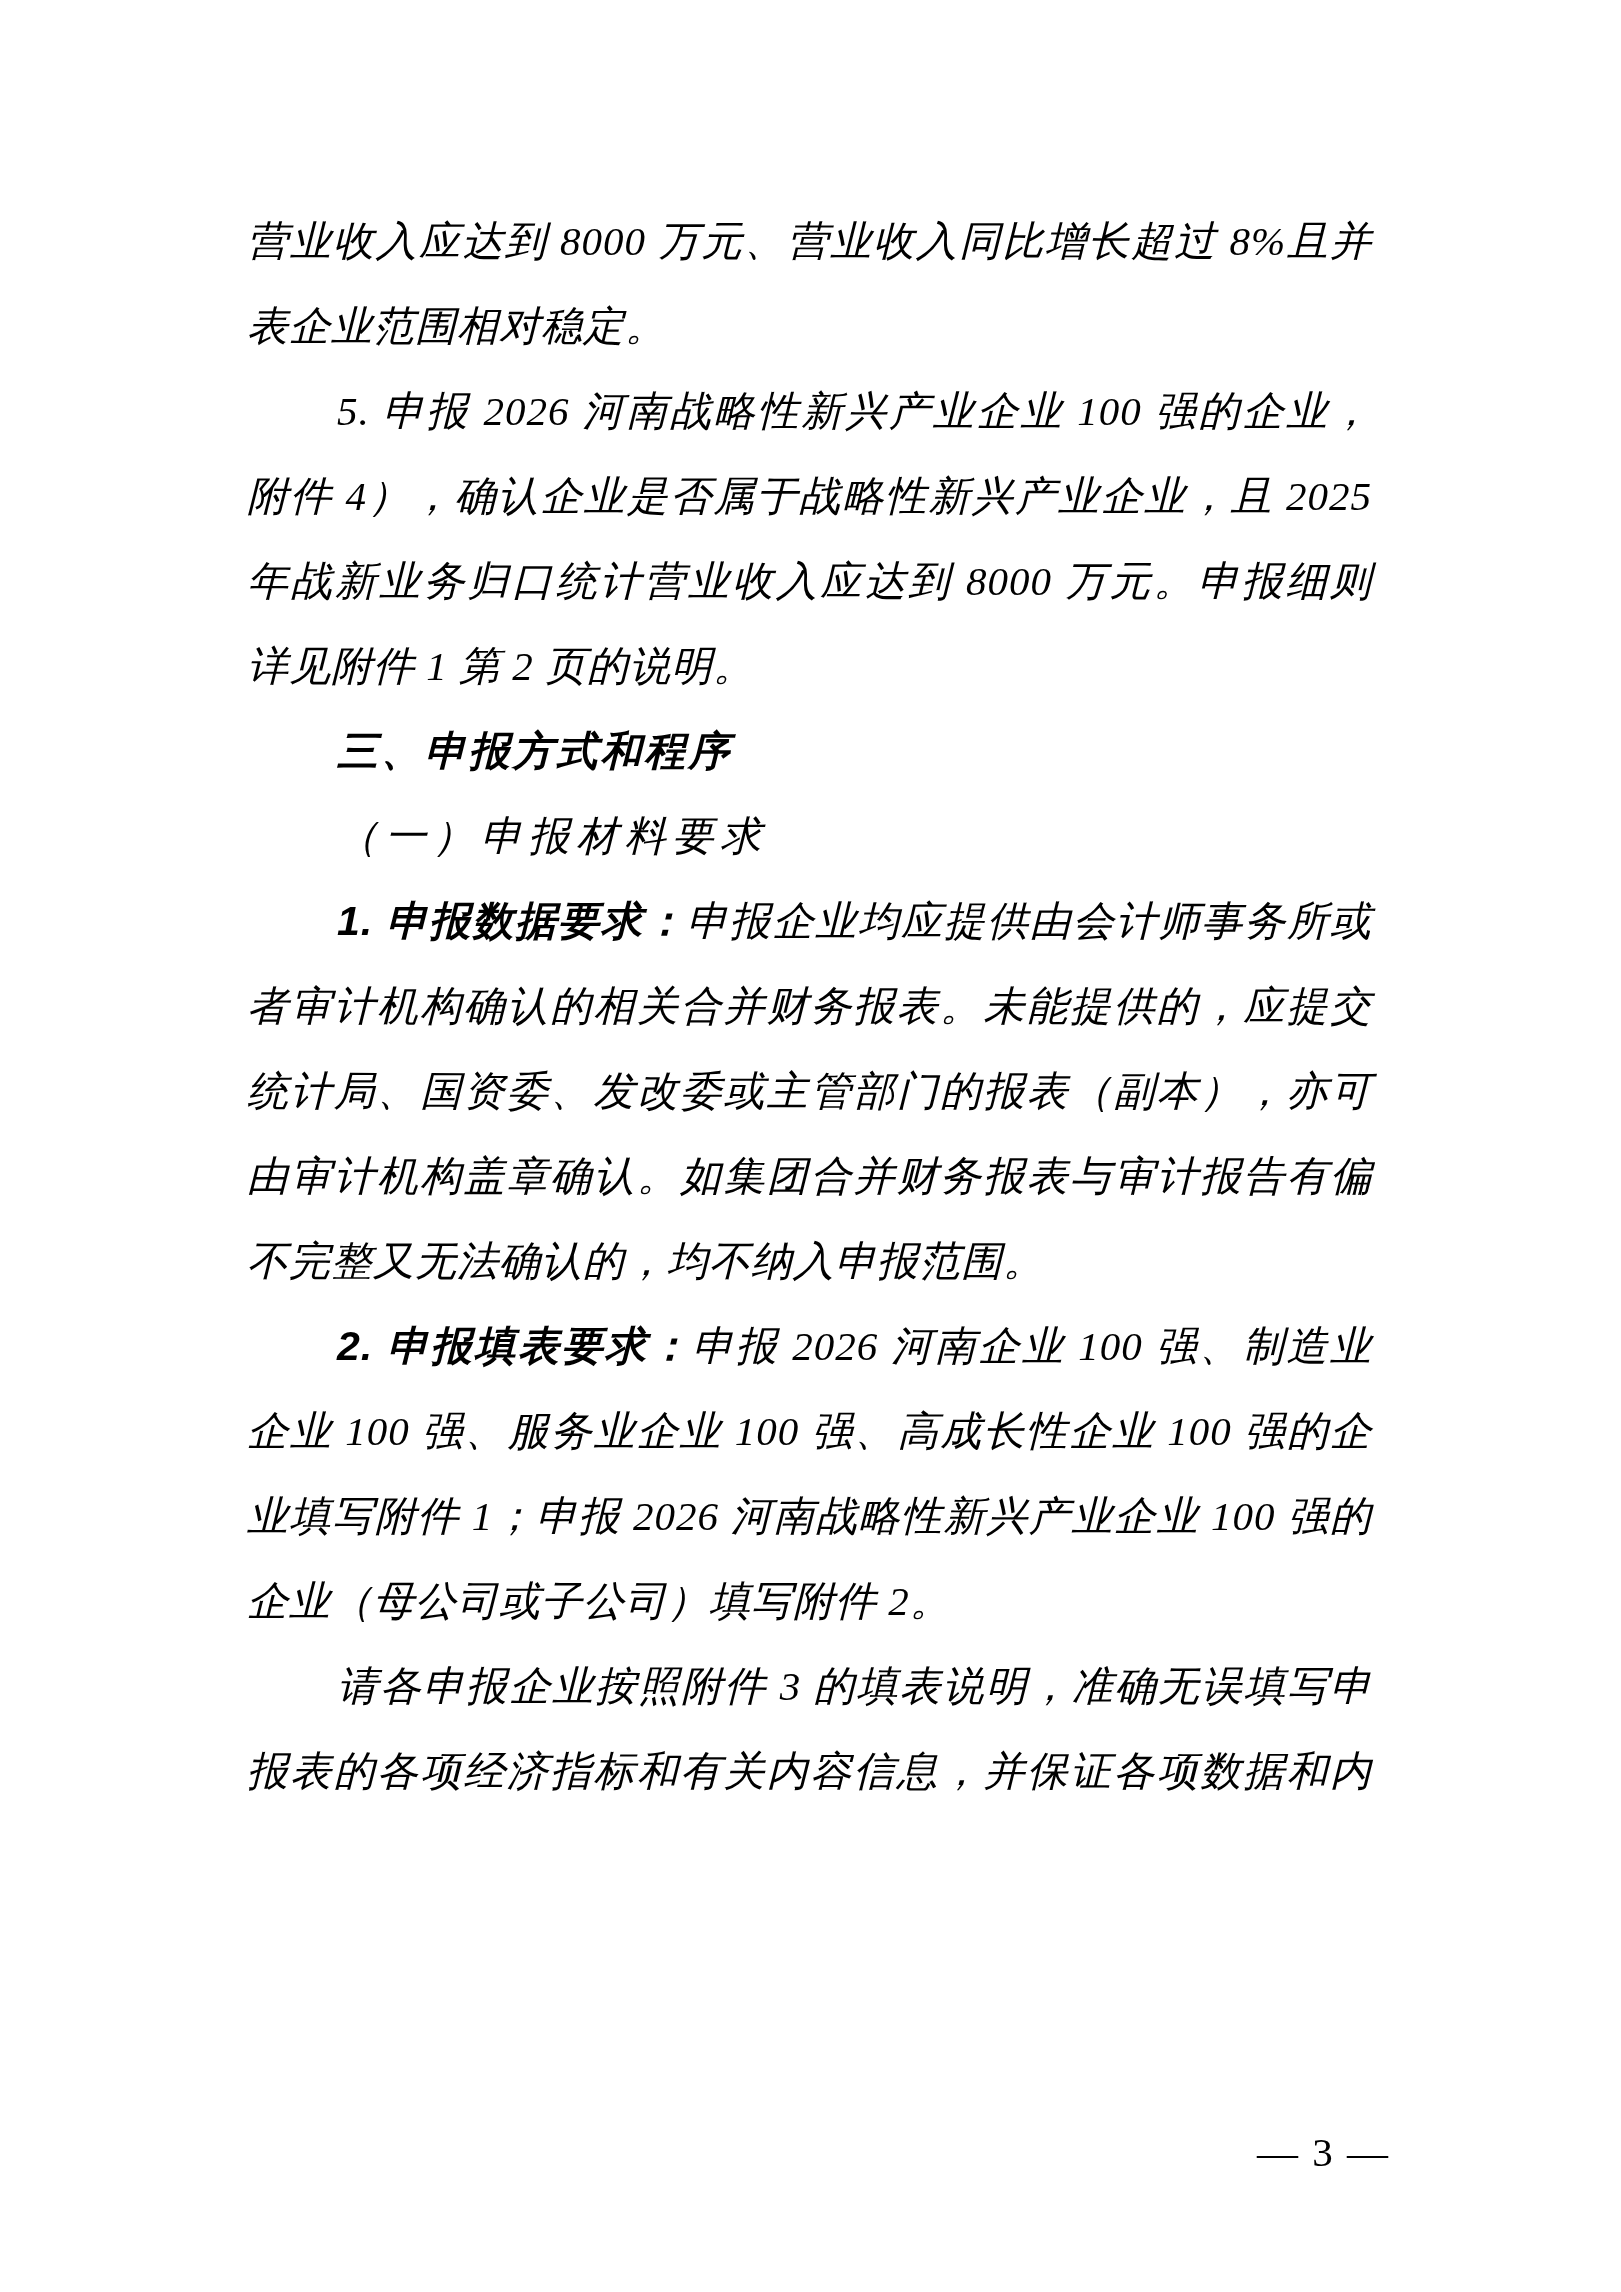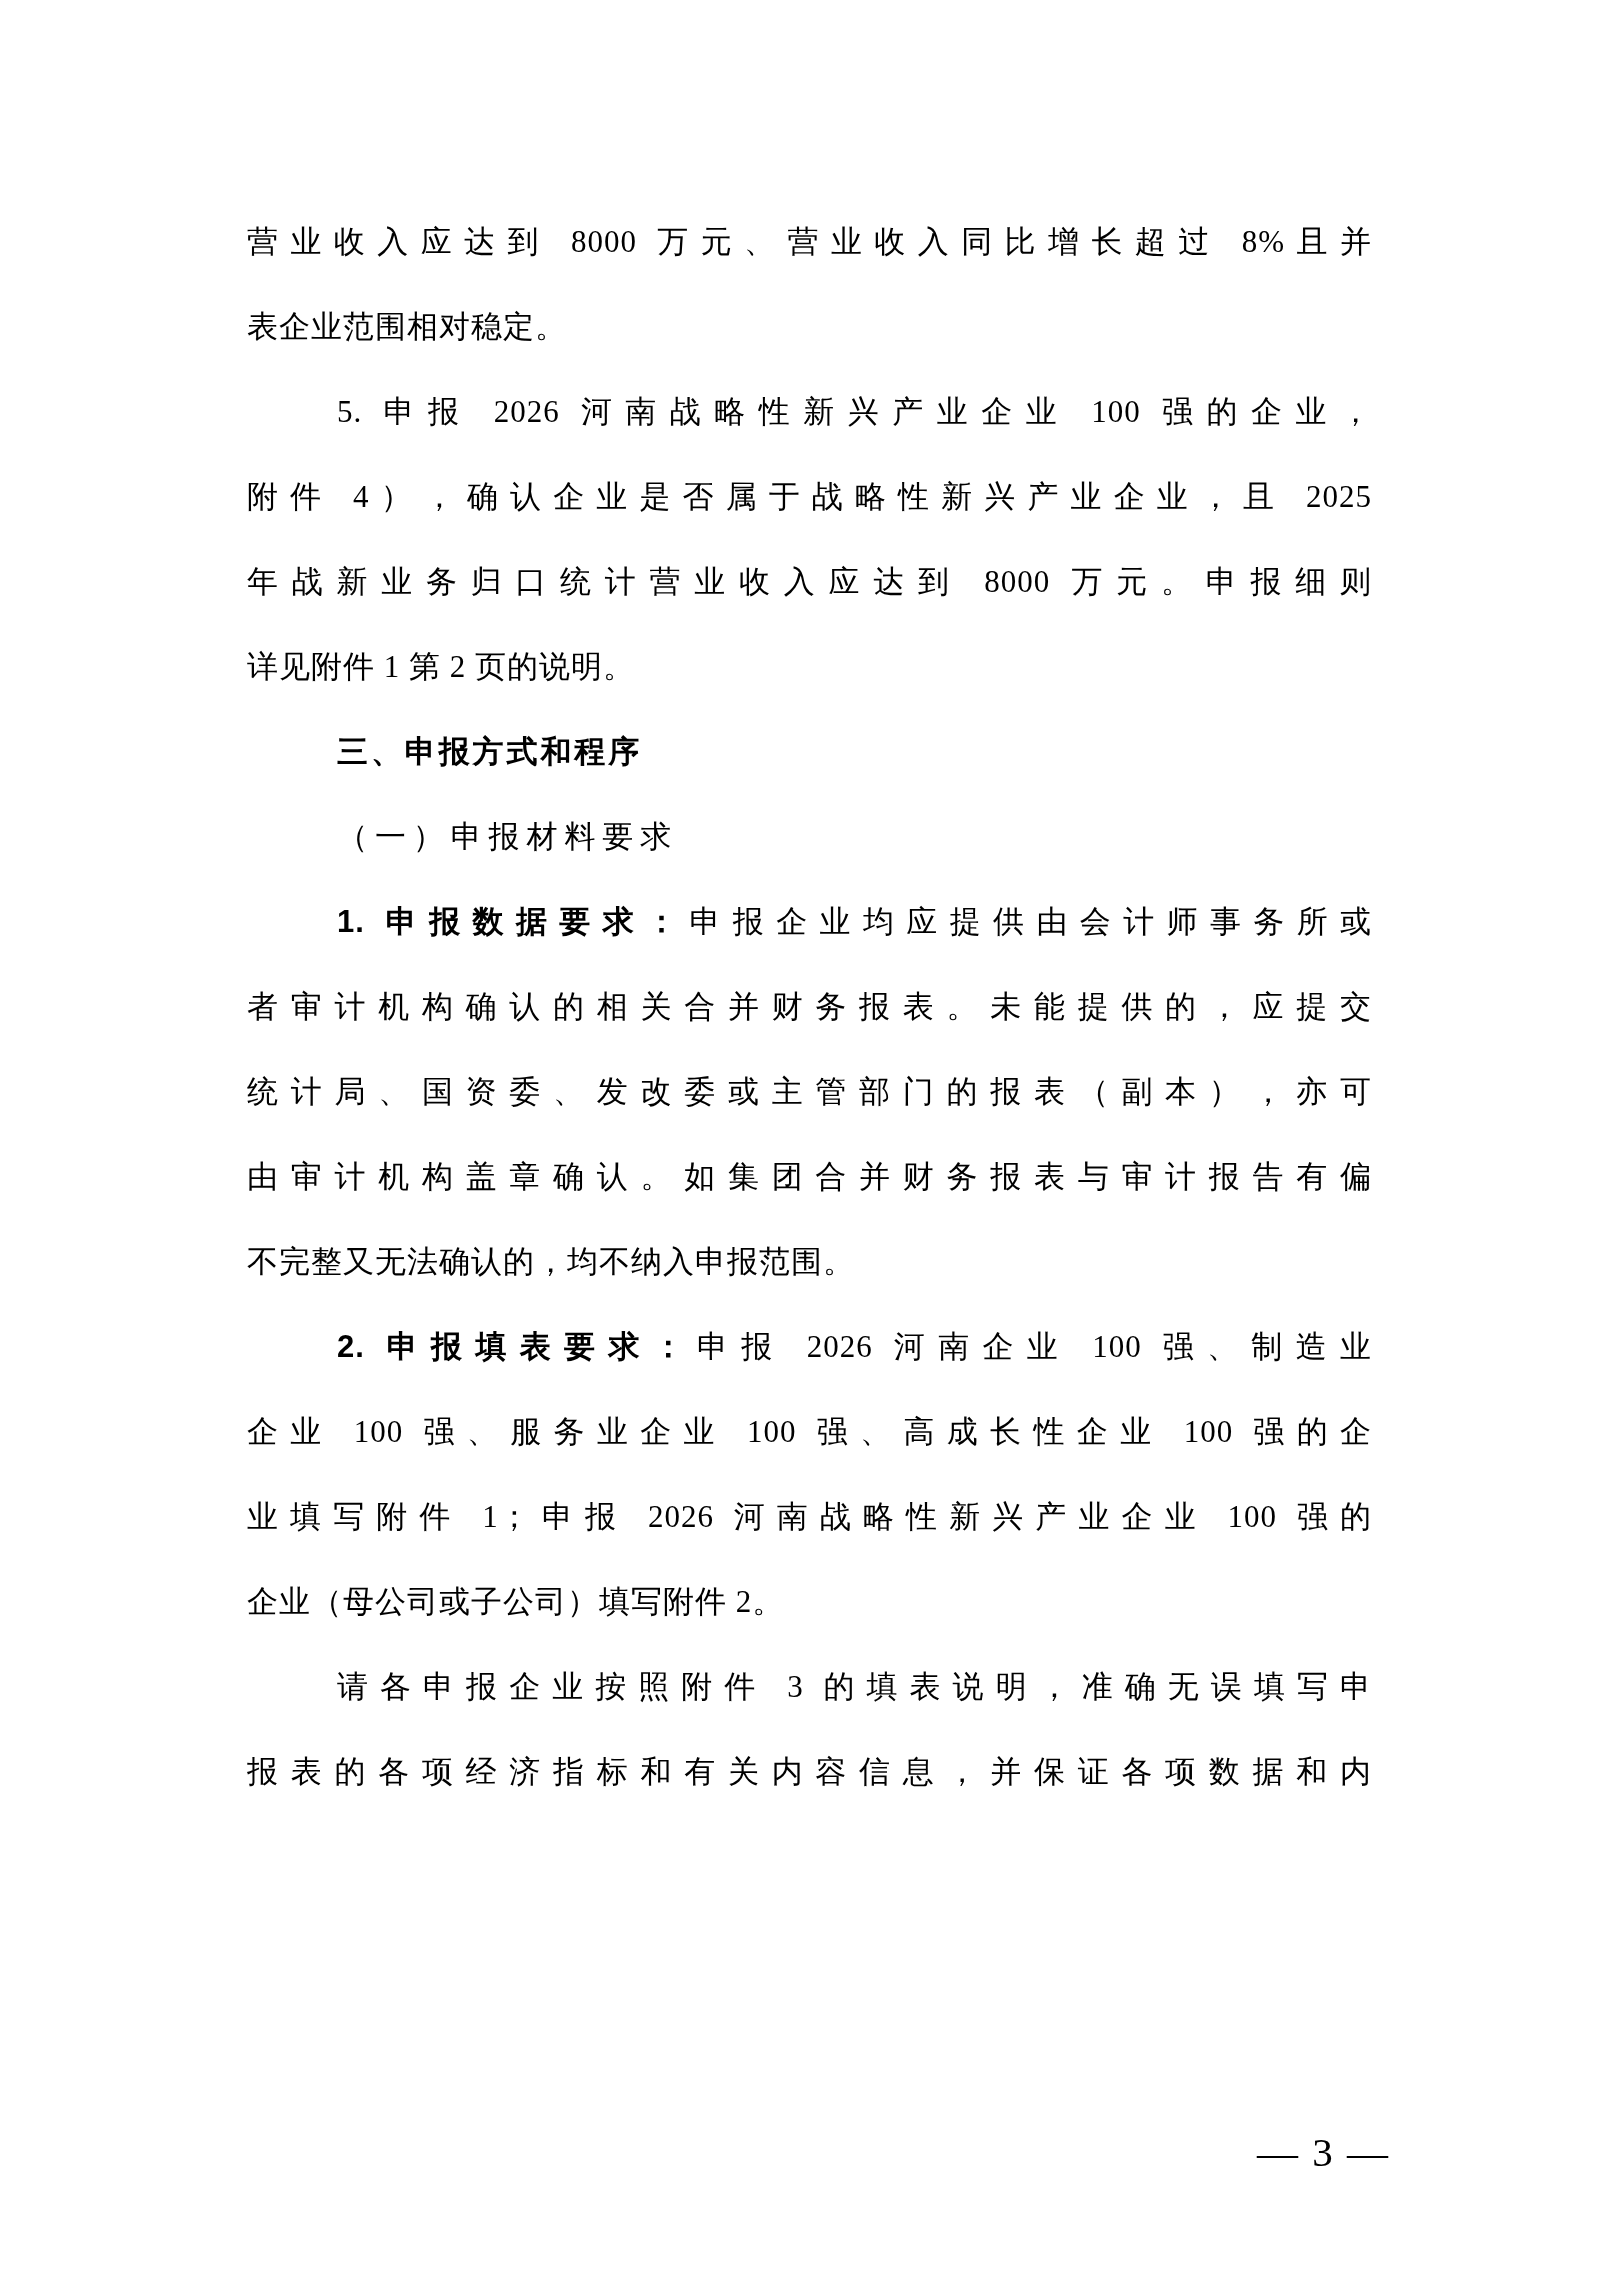--- a/index.html
+++ b/index.html
@@ -17,26 +17,27 @@
     font-family: "Liberation Serif", serif;
     overflow: hidden;
   }
   .text-block {
     position: absolute;
     left: 247px;
     top: 199px;
     width: 1125px;
   }
   .line {
-    font-size: 31px;
+    font-size: 41px;
     line-height: 85px;
     height: 85px;
     letter-spacing: 1px;
     word-break: keep-all;
     overflow: visible;
+    font-style: italic;
   }
   .line.fill {
     text-align: justify;
     text-align-last: justify;
   }
   .line.indent {
     text-indent: 90px;
   }
   .style-heading {
     font-family: "Liberation Sans", sans-serif;

